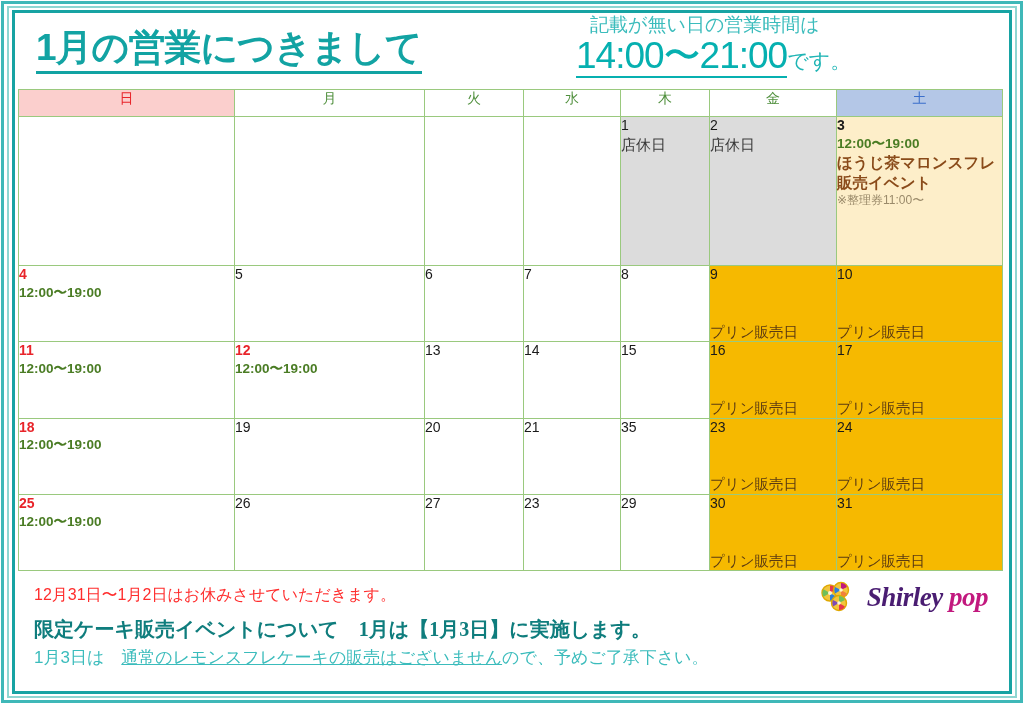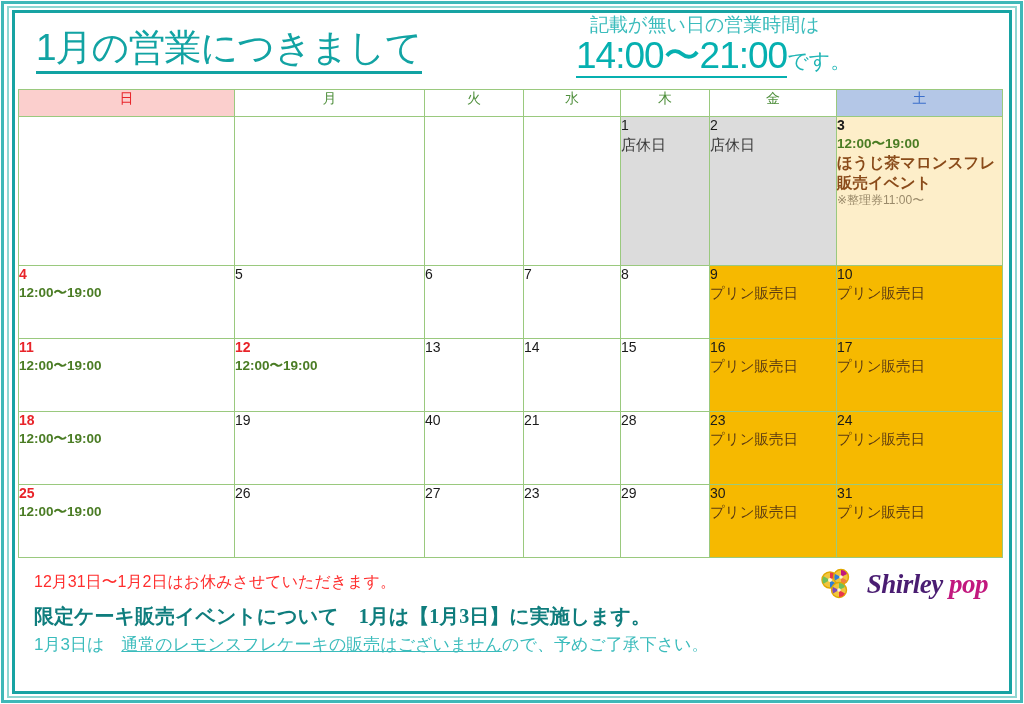--- a/index.html
+++ b/index.html
@@ -21,21 +21,21 @@
 
   .inner{
     position:absolute;left:18px;top:15px;right:18px;bottom:15px;
     background:#ffffff;box-sizing:border-box;
   }
 
   
   .header{position:relative;height:72px;}
   .title{
     position:absolute;left:18px;top:14px;
-    font-size:37px;font-weight:400;color:#12a3a3;
+    font-size:37px;font-weight:700;color:#12a3a3;
     letter-spacing:-1px;
     border-bottom:3px solid #12a3a3;
     padding-bottom:3px;line-height:1.05;
     white-space:nowrap;
   }
   .hours-block{position:absolute;right:10px;top:0px;text-align:left;width:420px;}
   .hours-note{
     font-size:19px;color:#3bbcbc;line-height:1.1;
     padding-left:14px;white-space:nowrap;
   }
@@ -63,21 +63,21 @@
   td.day{height:72px;padding:6px 0 0 8px;background:#ffffff;}
   tr.week1 td.day{height:148px;}
   .dnum{font-size:14px;color:#1a1a1a;line-height:1.25;font-weight:400;}
   .dnum.red{color:#e8242a;font-weight:bold;}
   .dnum.bold{font-weight:bold;}
   .dtime{font-size:13.5px;color:#4a7c24;font-weight:bold;line-height:1.35;}
   .dclosed{font-size:15px;color:#3a3a3a;line-height:1.35;}
   .devent-time{font-size:13.5px;color:#4a7c24;font-weight:bold;line-height:1.4;}
   .devent-name{font-size:15.5px;color:#8a4b1a;font-weight:bold;line-height:1.25;}
   .devent-note{font-size:12px;color:#9a8a6a;line-height:1.4;}
-  .dsale{font-size:14.5px;color:#5a3a12;line-height:1.3;}
+  .dsale{font-size:14.5px;color:#5a3a12;line-height:1.3;margin-top:39px;}
   td.bg-gray{background:#dcdcdc;}
   td.bg-cream{background:#fdeec9;}
   td.bg-amber{background:#f6b900;}
 
   
   .footer{position:relative;margin-top:12px;padding-left:16px;}
   .f1{font-size:16px;color:#ff2d2d;line-height:1.5;white-space:nowrap;}
   .f2{font-size:20px;color:#0f7d7d;font-weight:bold;line-height:1.5;margin-top:7px;white-space:nowrap;font-family:Liberation Serif, serif;}
   .f3{font-size:17px;color:#3bbcbc;line-height:1.5;margin-top:1px;white-space:nowrap;}
   .f3 .ul{text-decoration:underline;}
@@ -207,27 +207,27 @@
           </tr>
           <tr class="week4">
             <td class="day ">
               <div class="dnum red">18</div>
               <div class="dtime">12:00〜19:00</div>
             </td>
             <td class="day ">
               <div class="dnum">19</div>
             </td>
             <td class="day ">
-              <div class="dnum">40</div>
+              <div class="dnum">20</div>
             </td>
             <td class="day ">
               <div class="dnum">21</div>
             </td>
             <td class="day ">
-              <div class="dnum">28</div>
+              <div class="dnum">35</div>
             </td>
             <td class="day bg-amber">
               <div class="dnum">23</div>
               <div class="dsale">プリン販売日</div>
             </td>
             <td class="day bg-amber">
               <div class="dnum">24</div>
               <div class="dsale">プリン販売日</div>
             </td>
           </tr>

